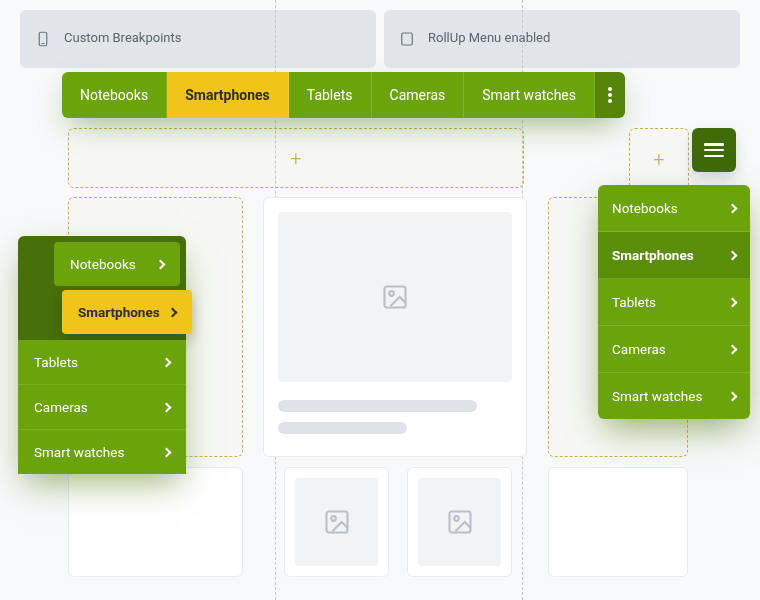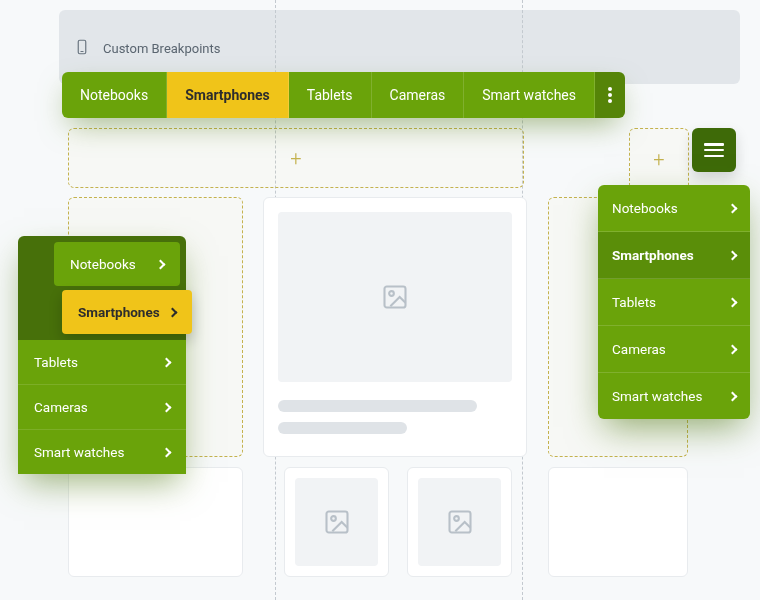--- a/index.html
+++ b/index.html
@@ -1,19 +1,19 @@
 <!DOCTYPE html>
 <html><head>
 <meta charset="utf-8">
 <style>
   * { box-sizing: border-box; margin: 0; padding: 0; font-family: -apple-system, BlinkMacSystemFont, "Segoe UI", Roboto, sans-serif; }
   body { width: 760px; height: 600px; background: #f7f9fa; position: relative; overflow: hidden; border-radius: 12px; }
   
   .topbar { display: flex; gap: 8px; padding: 10px 20px 0 20px; }
-  .top-chip { flex: 1; background: #e2e6ea; border-radius: 6px; padding: 28px 14px; display: flex; align-items: flex-end; gap: 12px; color: #5a6570; font-size: 13px; margin-left: 39px; }
+  .top-chip { flex: 1; background: #e2e6ea; border-radius: 6px; padding: 20px 14px; display: flex; align-items: flex-start; gap: 12px; color: #5a6570; font-size: 13px; }
   .top-chip svg { width: 18px; height: 18px; stroke: #6a7580; fill: none; stroke-width: 1.6; }
   
   .vline { position: absolute; top: 0; bottom: 0; border-left: 1px dashed #c3c9cf; }
   .vline.l1 { left: 275px; }
   .vline.l2 { left: 522px; }
   
   .dropzone { position: absolute; border: 1.5px dashed #c4b24e; border-radius: 6px; background: rgba(241,196,15,0.02); display:flex; align-items:center; justify-content:center; }
   .dropzone .plus { color: #c4b24e; font-size: 20px; font-weight: 300; }
   .dz1 { left: 68px; top: 128px; width: 456px; height: 60px; }
   .dz2 { left: 629px; top: 128px; width: 60px; height: 62px; }
@@ -65,20 +65,26 @@
 <div class="vline l1"></div>
 <div class="vline l2"></div>
 
 <div class="topbar">
   <div class="top-chip">
     <svg viewBox="0 0 24 24">
         <rect x="7" y="3" width="10" height="18" rx="2"></rect>
         <line x1="10" y1="18" x2="14" y2="18"></line>
       </svg>
     <span>Custom Breakpoints</span>
+  </div>
+  <div class="top-chip">
+    <svg viewBox="0 0 24 24">
+        <rect x="5" y="4" width="14" height="16" rx="2"></rect>
+      </svg>
+    <span>RollUp Menu enabled</span>
   </div>
 </div>
 
 <div class="dropzone dz1">
     <span class="plus">+</span>
   </div>
 <div class="dropzone dz2">
     <span class="plus">+</span>
   </div>
 <div class="dropzone dz3"></div>

